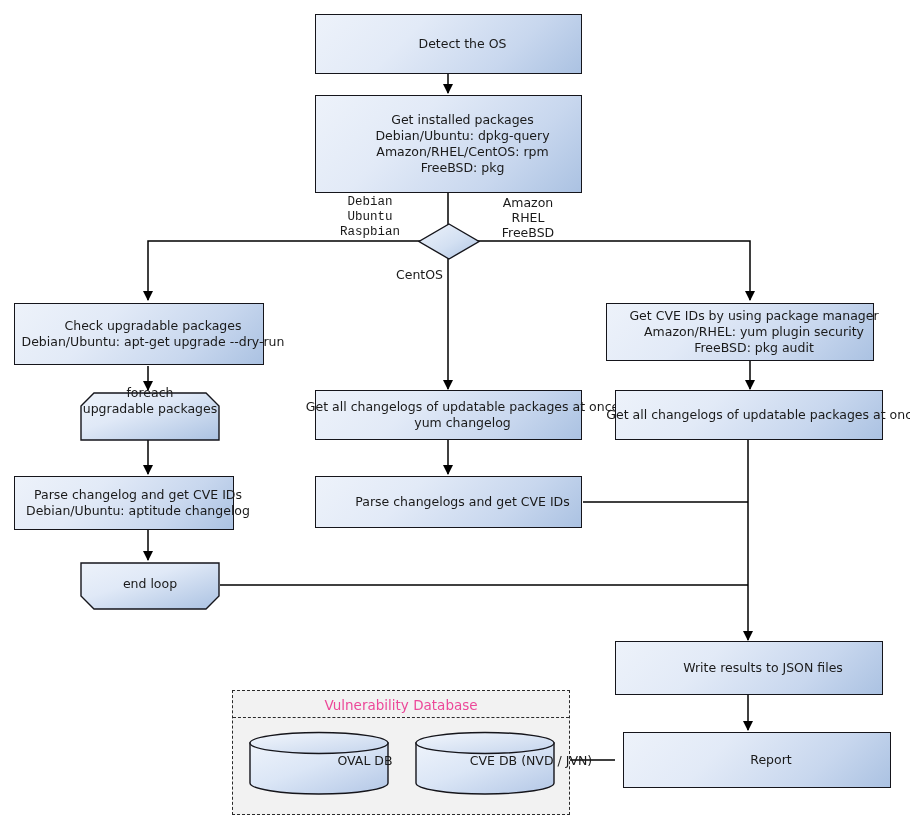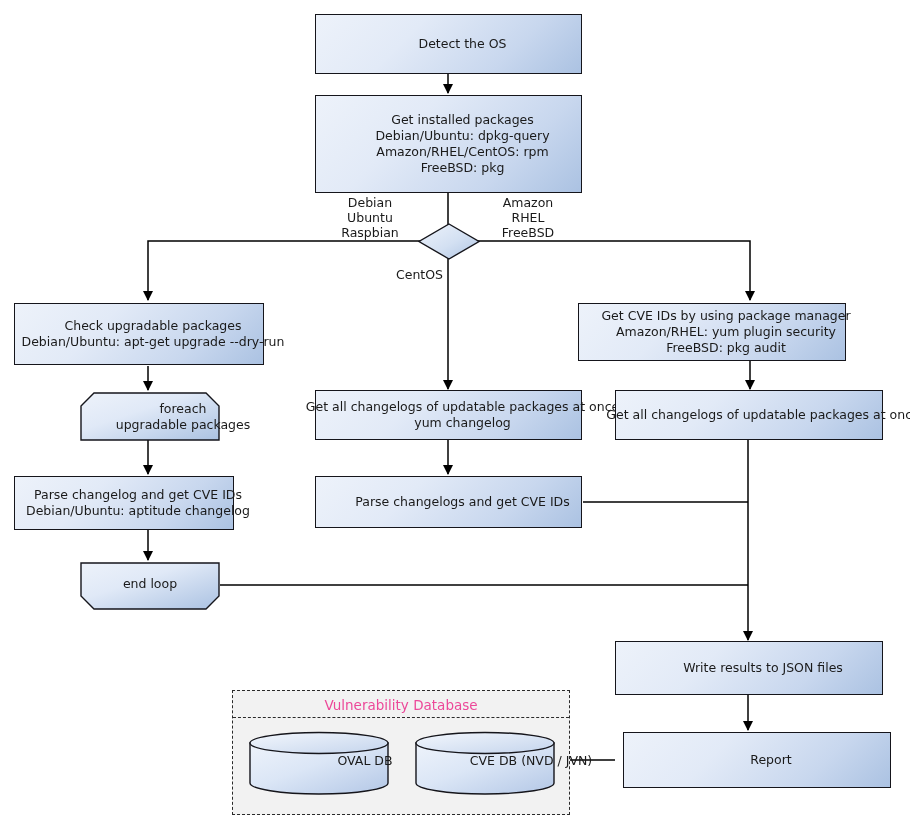--- a/index.html
+++ b/index.html
@@ -197,21 +197,21 @@
   <defs>
     <linearGradient id="dmGrad" x1="0" y1="0" x2="1" y2="1">
       <stop offset="0%" stop-color="#eef3fb"></stop>
       <stop offset="55%" stop-color="#d3e0f2"></stop>
       <stop offset="100%" stop-color="#aec4e3"></stop>
     </linearGradient>
   </defs>
   <path d="M 31 1 L 61 18.5 L 31 36 L 1 18.5 Z" fill="url(#dmGrad)" stroke="#15151b" stroke-width="1.4"></path>
 </svg>
 
-<div class="edge-label" style="left:325px; top:195px; width:90px;">
+<div class="edge-label" style="left:325px; top:195px; width:90px;font-family:Liberation Mono, monospace;">
   <div>Debian</div>
   <div>Ubuntu</div>
   <div>Raspbian</div>
 </div>
 
 <div class="edge-label" style="left:483px; top:195px; width:90px;">
   <div>Amazon</div>
   <div>RHEL</div>
   <div>FreeBSD</div>
 </div>
@@ -228,21 +228,21 @@
 <svg class="shape-svg" style="left:80px; top:392px;" width="140" height="49" viewBox="0 0 140 49">
   <defs>
     <linearGradient id="fgGrad" x1="0" y1="0" x2="1" y2="1">
       <stop offset="0%" stop-color="#edf2fa"></stop>
       <stop offset="40%" stop-color="#e0e9f7"></stop>
       <stop offset="100%" stop-color="#abc2e2"></stop>
     </linearGradient>
   </defs>
   <path d="M 1 14 L 14 1 L 126 1 L 139 14 L 139 48 L 1 48 Z" fill="url(#fgGrad)" stroke="#15151b" stroke-width="1.4"></path>
 </svg>
-<div class="shape-text" style="left:80px; top:392px; width:140px; height:49px;margin-left:33px;">
+<div class="shape-text" style="left:80px; top:376px; width:140px; height:49px;">
   <div>
     <div>foreach</div>
     <div>upgradable  packages</div>
   </div>
 </div>
 
 <div class="node box" style="left:14px; top:476px; width:220px; height:54px;">
   <div>
     <div>Parse changelog and get  CVE IDs</div>
     <div>Debian/Ubuntu: aptitude changelog</div>
@@ -265,21 +265,21 @@
   <div class="ovf">
     <div>Get all changelogs of updatable packages at once</div>
     <div>yum changelog</div>
   </div>
 </div>
 
 <div class="node box" style="left:315px; top:476px; width:267px; height:52px;">
   <span>Parse changelogs and get CVE IDs</span>
 </div>
 
-<div class="node box" style="left:578px; top:303px; width:268px; height:58px;">
+<div class="node box" style="left:606px; top:303px; width:268px; height:58px;">
   <div>
     <div>Get CVE IDs by using package manager</div>
     <div>Amazon/RHEL: yum plugin security</div>
     <div>FreeBSD: pkg audit</div>
   </div>
 </div>
 
 <div class="node box ovf" style="left:615px; top:390px; width:268px; height:50px;">
   <div class="ovf">
     <div>Get all changelogs of updatable packages at once</div>

